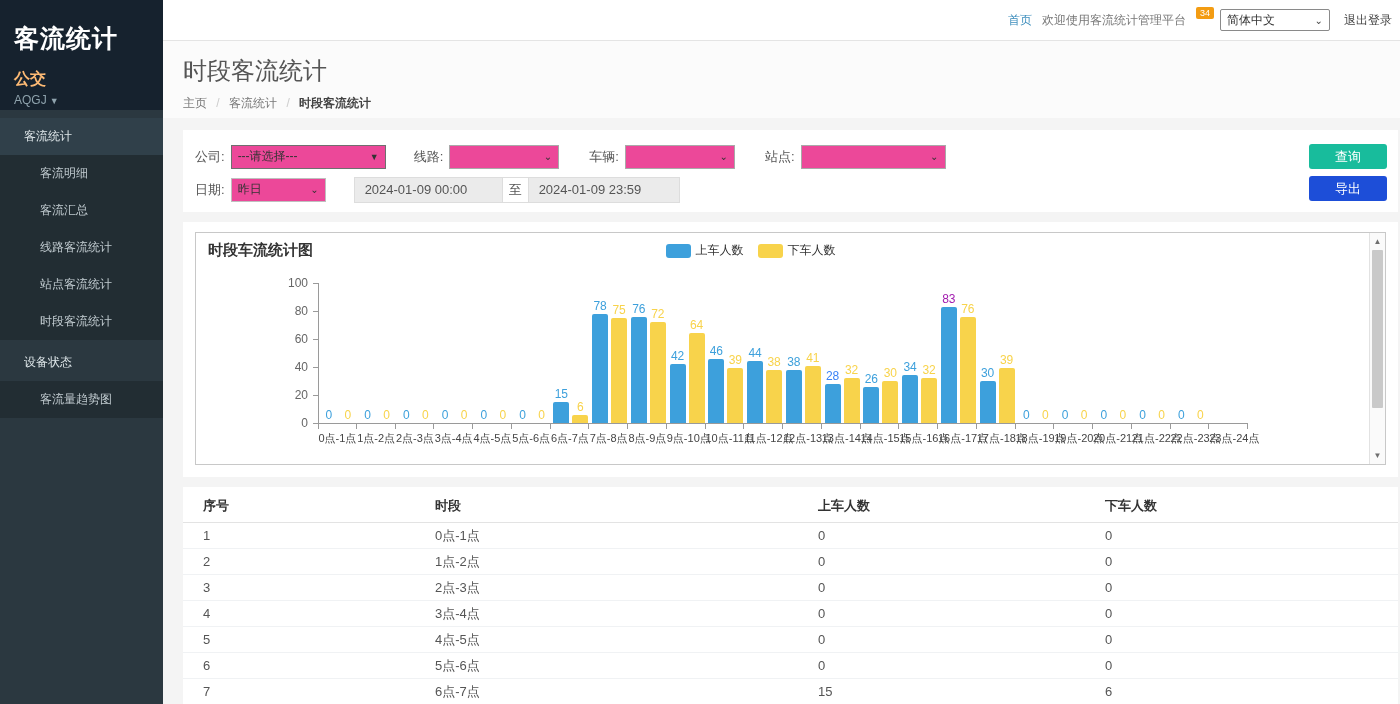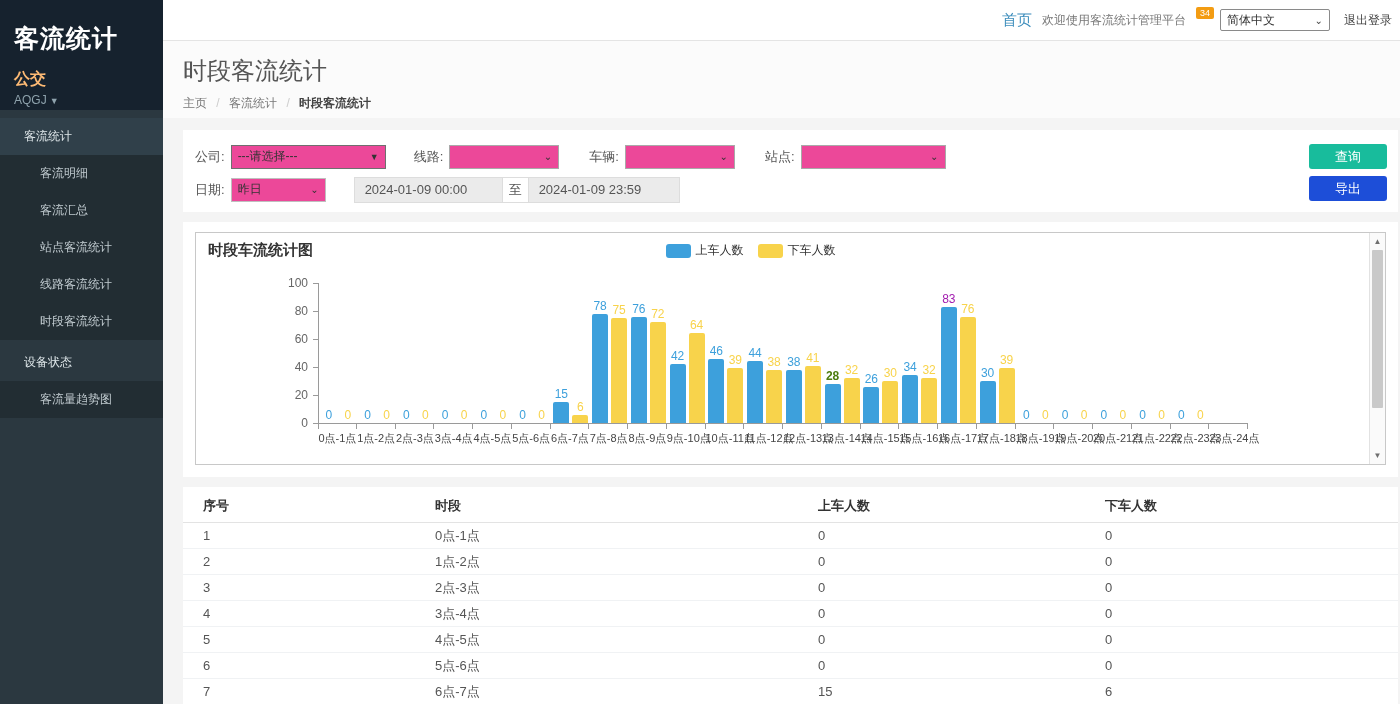--- a/index.html
+++ b/index.html
@@ -16,21 +16,21 @@
   .menu { margin-top:8px; }
   .menu-item { font-size:12px; color:#dfe7ea; padding:10px 0 10px 24px; cursor:pointer; }
   .menu-item.parent-open { background:#30404a; }
   .menu-item.sub { background:#222d33; color:#c2ccd1; padding-left:40px; }
   .menu-item.parent { margin-top:4px; }
 
   
   .main { position:absolute; left:163px; top:0; width:1237px; height:704px; }
   .navbar { height:41px; background:#fff; border-bottom:1px solid #e4e4e4;
     display:flex; align-items:center; justify-content:flex-end; padding-right:8px; }
-  .nav-home { color:#3c8dbc; font-size:15px; margin-right:10px; cursor:pointer; }
+  .nav-home { color:#3c8dbc; font-size:12px; margin-right:10px; cursor:pointer; }
   .nav-welcome { color:#777; font-size:12px; margin-right:10px; }
   .nav-badge { background:#f39c12; color:#fff; font-size:9px; padding:1px 4px;
     border-radius:2px; align-self:flex-start; margin-top:7px; margin-right:6px; }
   .nav-lang { width:110px; height:22px; border:1px solid #8a8a8a; border-radius:2px;
     font-size:12px; color:#333; display:flex; align-items:center; justify-content:space-between;
     padding:0 6px; background:#fff; cursor:pointer; }
   .nav-lang .chev { font-size:10px; color:#444; }
   .nav-logout { color:#444; font-size:12px; margin-left:14px; cursor:pointer; }
 
   .title-band { height:77px; background:#fbfbfb; padding:14px 0 0 20px; }
@@ -111,22 +111,22 @@
     <div class="logo-title">客流统计</div>
     <div class="org-name">公交</div>
     <div class="org-code">
       <span>AQGJ</span><span class="caret">▼</span>
     </div>
   </div>
   <div class="menu" id="sidebar-menu">
       <div class="menu-item parent-open">客流统计</div>
       <div class="menu-item sub">客流明细</div>
       <div class="menu-item sub">客流汇总</div>
+      <div class="menu-item sub">线路客流统计</div>
       <div class="menu-item sub">站点客流统计</div>
-      <div class="menu-item sub">线路客流统计</div>
       <div class="menu-item sub">时段客流统计</div>
       <div class="menu-item parent">设备状态</div>
       <div class="menu-item sub">客流量趋势图</div>
     </div>
 </div>
 
 <div class="main">
 
   <div class="navbar">
     <span class="nav-home">首页</span>
@@ -344,21 +344,21 @@
                 <div class="barval" style="color: rgb(61, 160, 220);">38</div>
                 <div class="bar" style="height: 53px; background: rgb(61, 160, 220);"></div>
               </div>
               <div class="barcol">
                 <div class="barval" style="color: rgb(248, 211, 75);">41</div>
                 <div class="bar" style="height: 57px; background: rgb(248, 211, 75);"></div>
               </div>
             </div>
             <div class="group">
               <div class="barcol">
-                <div class="barval" style="color: #4d7c0f; font-weight: bold;">28</div>
+                <div class="barval" style="color: #3b82f6;">28</div>
                 <div class="bar" style="height: 39px; background: rgb(61, 160, 220);"></div>
               </div>
               <div class="barcol">
                 <div class="barval" style="color: rgb(248, 211, 75);">32</div>
                 <div class="bar" style="height: 45px; background: rgb(248, 211, 75);"></div>
               </div>
             </div>
             <div class="group">
               <div class="barcol">
                 <div class="barval" style="color: rgb(61, 160, 220);">26</div>

